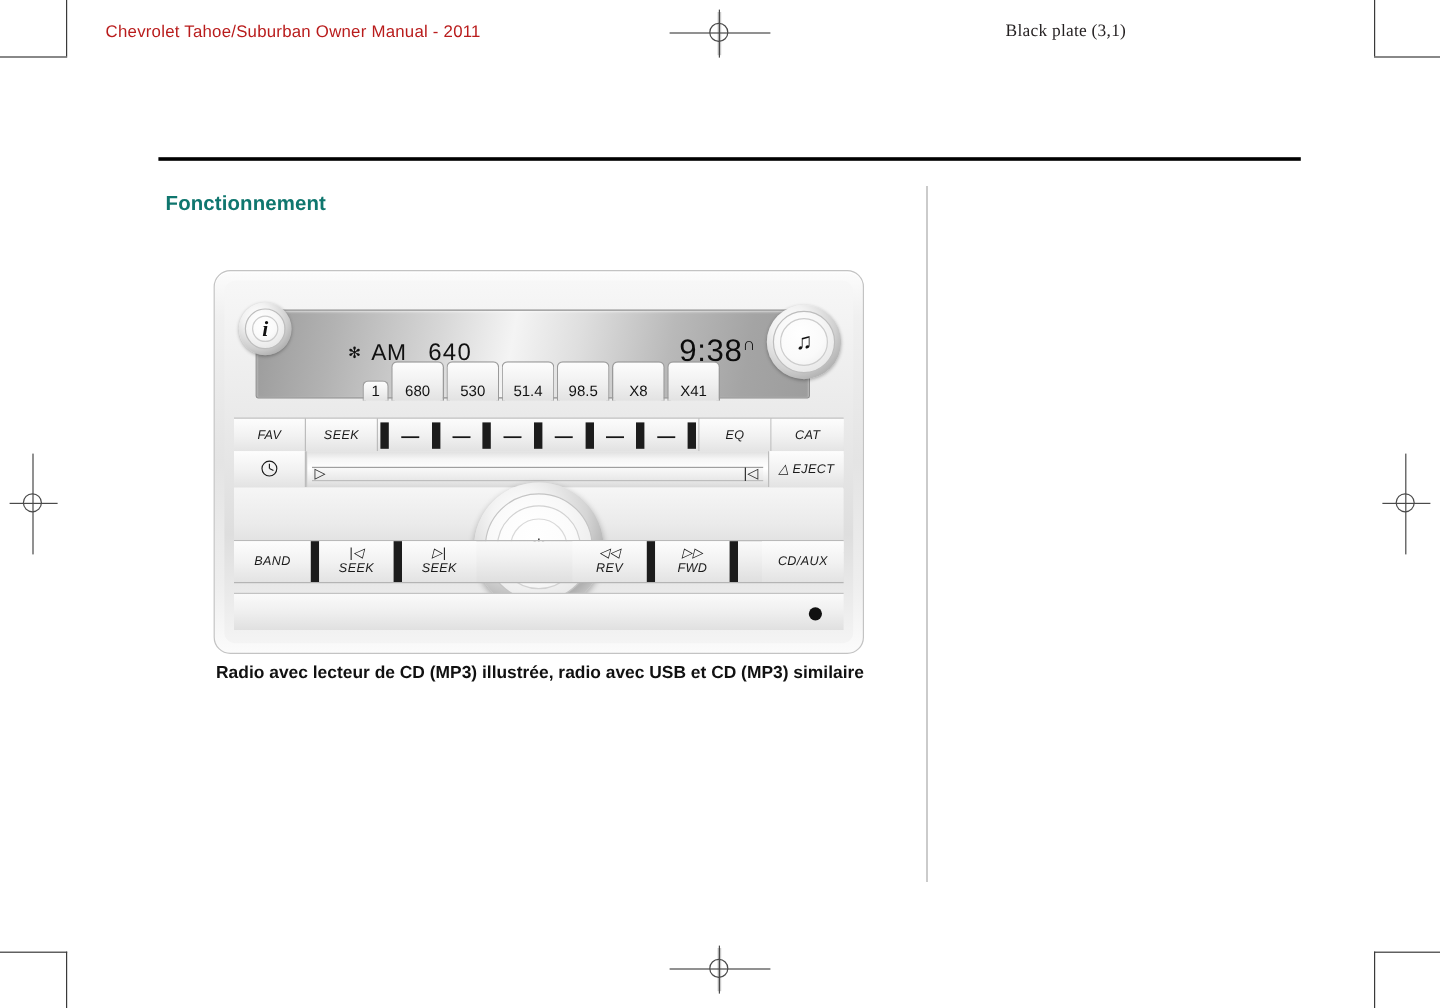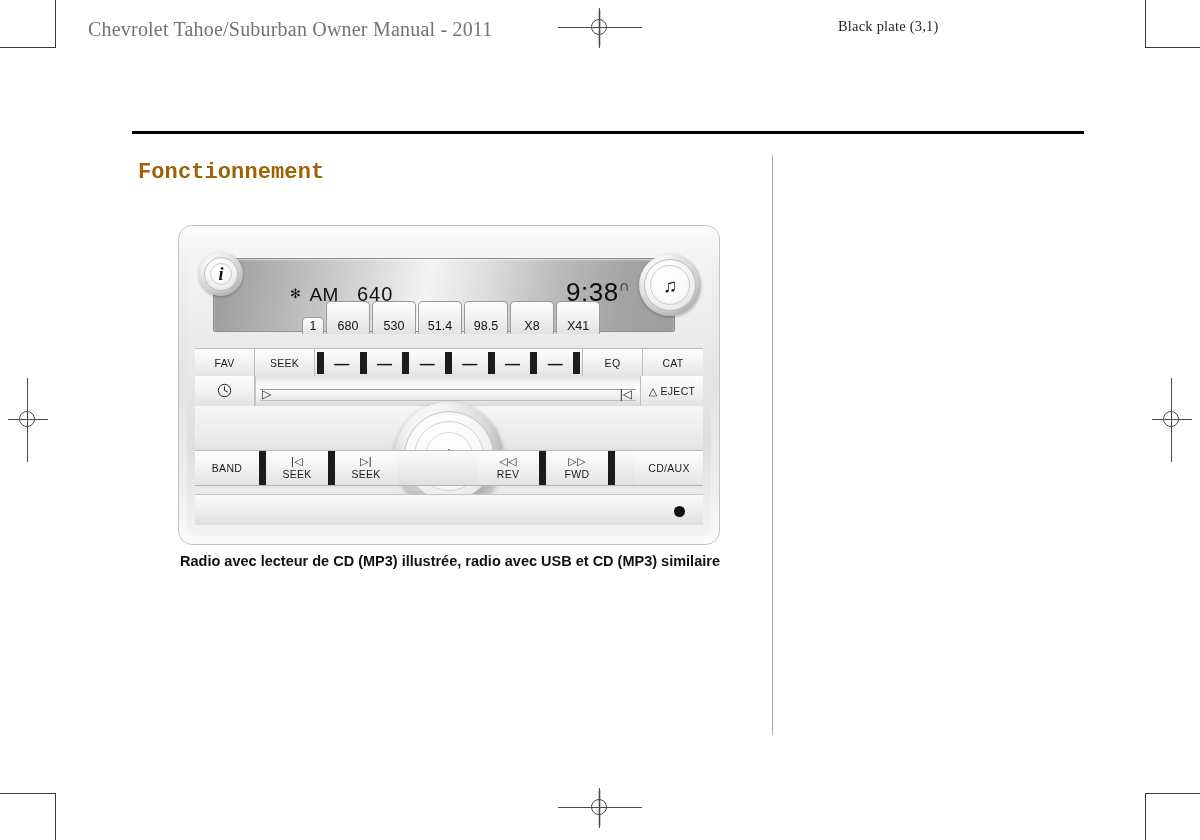--- a/index.html
+++ b/index.html
@@ -32,22 +32,22 @@
   .reg-mark.wide .rm-h { left: -22px; width: 84px; }
   .reg-mark.tall .rm-v { top: -22px; height: 84px; }
   .reg-mark .rm-grey-v {
     position: absolute; left: 18px; top: 2px; width: 3px; height: 36px;
     background: #c9c9c9;
   }
 
   
   .hdr-left {
     position: absolute; left: 88px; top: 18px;
-    font-family: Liberation Serif, serif;
-    font-size: 20px; color: #737373; letter-spacing: .2px; white-space: nowrap;
+    font-family: Liberation Sans, sans-serif;
+    font-size: 14px; color: #b91c1c; letter-spacing: .2px; white-space: nowrap;
   }
   .hdr-right {
     position: absolute; left: 838px; top: 18px;
     font-family: "Liberation Serif", serif;
     font-size: 14.5px; color: #231f20; letter-spacing: .2px; white-space: nowrap;
   }
 
   
   .title-band {
     position: absolute; left: 132px; top: 100px; width: 952px; height: 34px;
@@ -63,21 +63,21 @@
 
   
   .col-divider {
     position: absolute; left: 772px; top: 155px; width: 1px; height: 580px;
     background: #a9a9a9;
   }
 
   
   .sec-heading {
     position: absolute; left: 138px; top: 160px;
-    font-size: 22px; font-weight: bold; color: #a16207; letter-spacing: .1px; font-family: Liberation Mono, monospace;
+    font-size: 17px; font-weight: bold; color: #0f766e; letter-spacing: .1px;
   }
 
   
   .fig-caption {
     position: absolute; left: 140px; top: 551px; width: 620px;
     text-align: center; font-size: 14.5px; font-weight: bold; color: #111;
     line-height: 21px;
   }
 
   
@@ -160,21 +160,21 @@
   .btnrow {
     position: absolute; left: 8px; right: 8px;
     display: flex; align-items: stretch;
     background: linear-gradient(180deg,#fbfbfb 0%,#efefef 45%,#dfdfdf 100%);
     border-top: 1px solid #b9b9b9; border-bottom: 1px solid #b4b4b4;
   }
   .btn {
     display: flex; flex-direction: column; align-items: center; justify-content: center;
     font-size: 10.5px; color: #1a1a1a; letter-spacing: .3px;
     background: linear-gradient(180deg,#fdfdfd 0%,#f2f2f2 50%,#e3e3e3 100%);
-    border-right: 1px solid #bcbcbc; box-sizing: border-box; white-space: nowrap;
+    border-right: 1px solid #bcbcbc; box-sizing: border-box; white-space: nowrap; font-style: italic;
   }
   .btn .sym { font-size: 11px; line-height: 11px; margin-bottom: 1px; }
 
   
   .row1 { top: 114px; height: 28px; }
   .row1 .btn { width: 60px; }
   .presets-area {
     flex: 1; display: flex; align-items: center; justify-content: space-between;
     padding: 0 2px;
     background: linear-gradient(180deg,#fcfcfc 0%,#f1f1f1 50%,#e1e1e1 100%);

